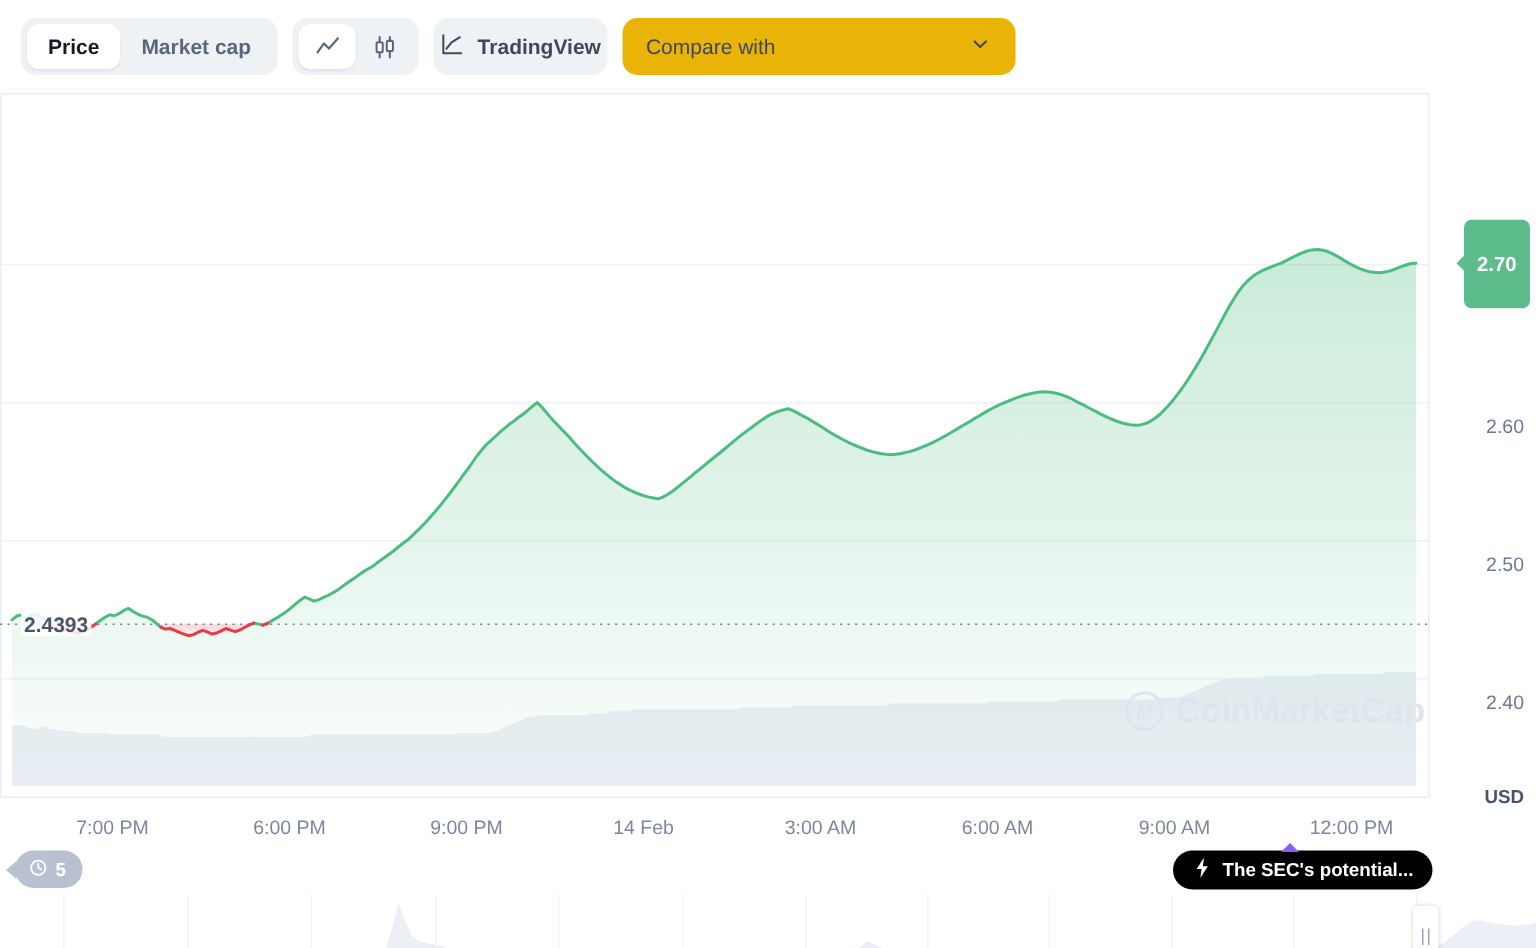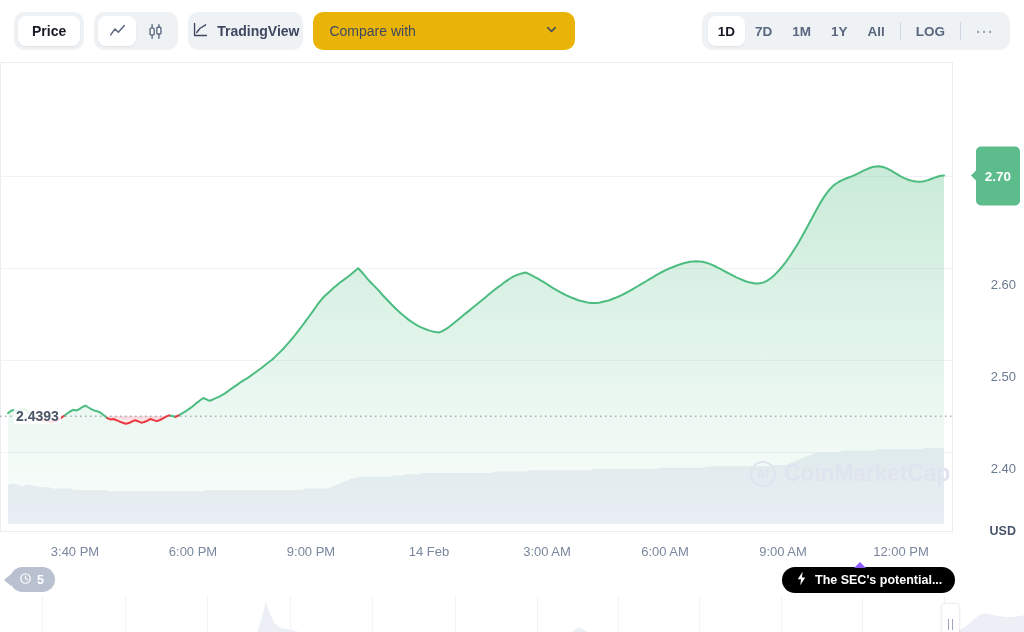--- a/index.html
+++ b/index.html
@@ -190,20 +190,21 @@
     font-size: 14px; font-style: italic; font-weight: 700;
   }
 </style>
 </head>
 <body>
 
 <div class="toolbar">
 
   <div class="seg-group">
     <div class="seg-btn active">Price</div>
+    <div class="seg-btn">Market cap</div>
   </div>
 
   <div class="seg-group">
     <div class="icon-btn active">
       <svg width="17" height="17" viewBox="0 0 20 20" fill="none" stroke="#58667e" stroke-width="1.7" stroke-linecap="round" stroke-linejoin="round">
         <path d="M2 14 L7 7 L11 11 L18 3"></path>
       </svg>
     </div>
     <div class="icon-btn">
       <svg width="17" height="17" viewBox="0 0 20 20" fill="none" stroke="#58667e" stroke-width="1.6" stroke-linecap="round">
@@ -227,31 +228,20 @@
 
   <div class="compare">
     <span>Compare with</span>
     <span>
       <svg width="15" height="15" viewBox="0 0 20 20" fill="none" stroke="#3f4861" stroke-width="1.9" stroke-linecap="round" stroke-linejoin="round">
         <path d="M5 7.5 L10 12.5 L15 7.5"></path>
       </svg>
     </span>
   </div>
 
-  <div class="range-group">
-    <div class="range-btn active">1D</div>
-    <div class="range-btn">7D</div>
-    <div class="range-btn">1M</div>
-    <div class="range-btn">1Y</div>
-    <div class="range-btn">All</div>
-    <div class="divider-v"></div>
-    <div class="range-btn">LOG</div>
-    <div class="divider-v"></div>
-    <div class="range-btn dots">···</div>
-  </div>
 </div>
 
 <div class="chart-wrap">
 
   <svg class="plot" id="plot-svg" viewBox="0 0 1024 470" preserveAspectRatio="none">
       <defs>
         <linearGradient id="gGreen" x1="0" y1="0" x2="0" y2="1">
           <stop offset="0%" stop-color="#4cbc80" stop-opacity="0.30"></stop>
           <stop offset="100%" stop-color="#4cbc80" stop-opacity="0.02"></stop>
         </linearGradient>
@@ -292,21 +282,21 @@
       <div class="yaxis-label" style="top: 205.846px;">2.60</div>
     </div>
 
   <div class="price-badge" id="price-badge" style="top: 113.538px;">2.70</div>
 
   <div class="open-label" id="open-label" style="top: 354.185px; left: 14px;">2.4393</div>
 
   <div class="usd-label">USD</div>
 
   <div class="xlabels" id="xlabels">
-      <div class="xlabel" style="left: 75px;">3:40 PM</div>
+      <div class="xlabel" style="left: 75px;">7:00 PM</div>
       <div class="xlabel" style="left: 193px;">6:00 PM</div>
       <div class="xlabel" style="left: 311px;">9:00 PM</div>
       <div class="xlabel" style="left: 429px;">14 Feb</div>
       <div class="xlabel" style="left: 547px;">3:00 AM</div>
       <div class="xlabel" style="left: 665px;">6:00 AM</div>
       <div class="xlabel" style="left: 783px;">9:00 AM</div>
       <div class="xlabel" style="left: 901px;">12:00 PM</div>
     </div>
 
   <div class="hist-badge">

